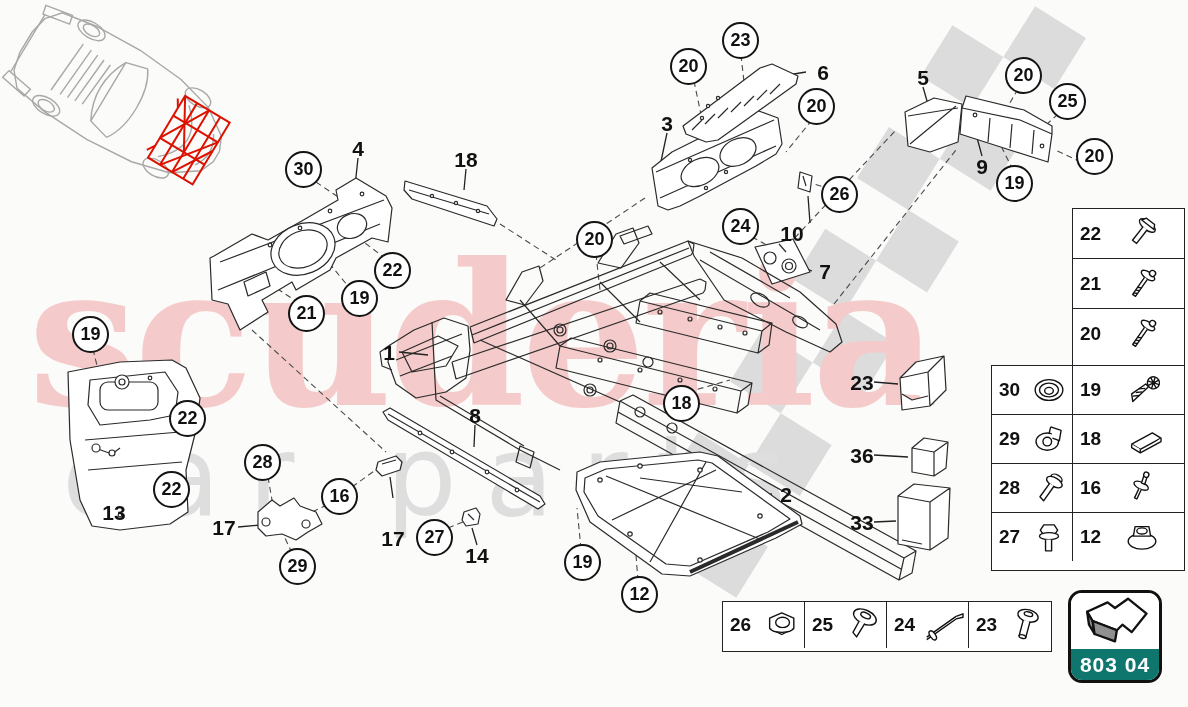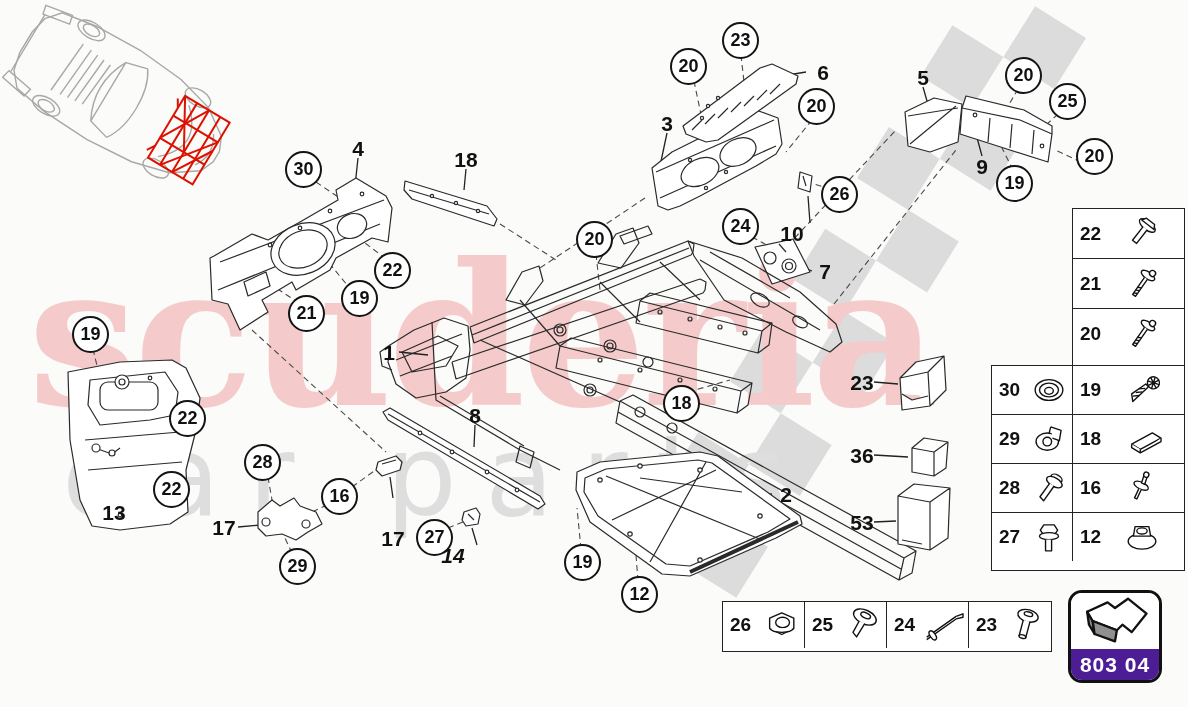--- a/index.html
+++ b/index.html
@@ -46,21 +46,21 @@
   .lnum{font-size:19px;font-weight:bold;color:#111;margin-right:3px;}
   .licon{flex:1;display:flex;align-items:center;justify-content:center;}
   
   .brand{
     position:absolute;left:1068px;top:590px;width:94px;height:93px;z-index:4;
     border:3px solid #111;border-radius:14px;background:#ffffff;
     overflow:hidden;box-sizing:border-box;display:flex;flex-direction:column;
   }
   .brand-top{flex:1;display:flex;align-items:center;justify-content:center;background:#fff;}
   .brand-band{
-    height:31px;background:#4c1d95;color:#ffffff;display:flex;align-items:center;justify-content:center;
+    height:31px;background:#0f766e;color:#ffffff;display:flex;align-items:center;justify-content:center;
     font-size:21px;font-weight:bold;letter-spacing:1px;
   }
 </style>
 </head>
 <body>
 
 <div class="page">
 
   <svg class="checker" width="1188" height="707">
     <g transform="translate(1086,38) rotate(122)" fill="#dcdcdc">
@@ -320,25 +320,25 @@
       <div class="plabel" style="left: 823px; top: 72px;">6</div>
       <div class="plabel" style="left: 923px; top: 77px;">5</div>
       <div class="plabel" style="left: 982px; top: 166px;">9</div>
       <div class="plabel" style="left: 768px; top: 233px; margin-left: 24px;">10</div>
       <div class="plabel" style="left: 825px; top: 271px;">7</div>
       <div class="plabel" style="left: 389px; top: 352px;">1</div>
       <div class="plabel" style="left: 475px; top: 415px;">8</div>
       <div class="plabel" style="left: 114px; top: 505px; margin-top: 7px;">13</div>
       <div class="plabel" style="left: 224px; top: 527px;">17</div>
       <div class="plabel" style="left: 393px; top: 538px;">17</div>
-      <div class="plabel" style="left: 453px; top: 555px; font-style: italic;">14</div>
+      <div class="plabel" style="left: 477px; top: 555px;">14</div>
       <div class="plabel" style="left: 786px; top: 494px;">2</div>
       <div class="plabel" style="left: 862px; top: 382px;">23</div>
       <div class="plabel" style="left: 862px; top: 455px;">36</div>
-      <div class="plabel" style="left: 862px; top: 522px;">53</div>
+      <div class="plabel" style="left: 862px; top: 522px;">33</div>
     </div>
 
   <div class="legend" id="legend-top" style="left:1072px;top:208px;width:113px;height:158px;">
       <div class="lrow">
         <div class="lcell" style="width: 110px; height: 49px;">
           <span class="lnum">22</span>
           <span class="licon">
             <svg width="52" height="38" viewBox="0 0 60 44" fill="#fff" stroke="#111" stroke-width="1.6" stroke-linejoin="round">
               <g transform="rotate(38 30 20)">
                 <ellipse cx="30" cy="10" rx="11" ry="5"></ellipse>

